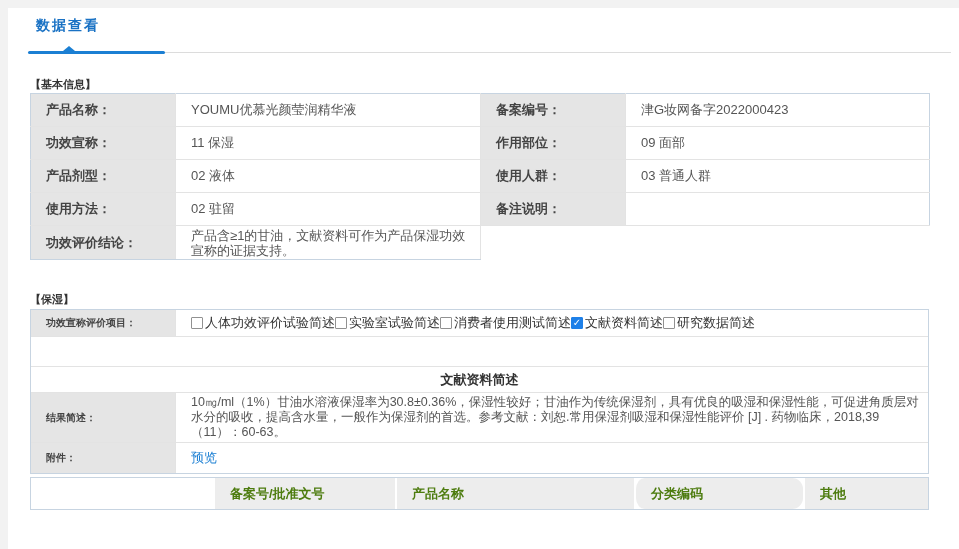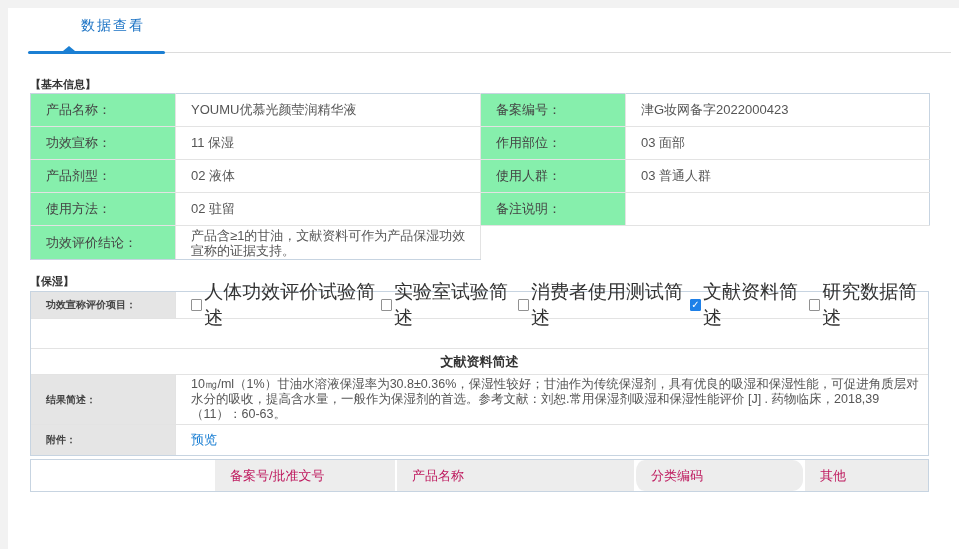--- a/index.html
+++ b/index.html
@@ -2,40 +2,40 @@
 <html><head>
 <meta charset="utf-8">
 <style>
   * { margin:0; padding:0; box-sizing:border-box; }
   html,body { width:959px; height:549px; background:#f2f2f2; overflow:hidden;
               font-family:"Liberation Sans","DejaVu Sans",sans-serif; }
   .content { position:absolute; left:8px; top:8px; width:951px; height:541px; background:#fff; }
 
   
   .tabbar { padding-top:7px; }
-  .tab-label { display:inline-block; margin-left:73px; font-size:14px; line-height:20px;
-               font-weight:normal; color:#1a72c4; letter-spacing:2px; cursor:pointer; }
+  .tab-label { display:inline-block; margin-left:28px; font-size:14px; line-height:20px;
+               font-weight:bold; color:#1a72c4; letter-spacing:2px; cursor:pointer; }
   .tab-line { position:relative; margin-top:16px; height:3px; margin-right:8px; }
   .tab-line .gray { position:absolute; left:20px; right:0; top:1px; height:1px; background:#dcdcdc; }
   .tab-line .blue { position:absolute; left:20px; top:0; width:137px; height:3px;
                     background:#1b7fd3; border-radius:2px; }
   .tab-line .tri  { position:absolute; left:55px; bottom:3px; width:0; height:0;
                     border-left:6px solid transparent; border-right:6px solid transparent;
                     border-bottom:5px solid #1b7fd3; }
 
   
   .sec-title { margin:0 0 0 22px; font-size:11px; font-weight:bold; color:#333; line-height:14px; }
-  .t1 { margin-top:23px; } .t2 { margin-top:14px; } .t3 { margin-top:12px; }
+  .t1 { margin-top:23px; } .t2 { margin-top:32px; } .t3 { margin-top:12px; }
 
   
   table.info { margin:2px 0 0 22px; width:899px; border-collapse:collapse; table-layout:fixed;
                border-top:1px solid #c7d4e1; border-left:1px solid #c7d4e1; }
   table.info th, table.info td { border-right:1px solid #e3e3e3; border-bottom:1px solid #e3e3e3;
                font-size:13px; padding:0 10px 0 15px; text-align:left; vertical-align:middle; }
-  table.info th { background:#86efac; color:#444; font-weight:normal; }
+  table.info th { background:#e5e5e5; color:#444; font-weight:bold; }
   table.info td { color:#555; }
   table.info tr { height:33px; }
   table.info tr.tall { height:34px; }
   table.info td:last-child { border-right-color:#c7d4e1; }
   table.info tr.tall th, table.info tr.tall td { border-bottom-color:#c7d4e1; }
   table.info td.blank { border:none; background:#fff; }
   .wrap2 { line-height:15px; display:inline-block; }
 
   
   .m-table { margin:3px 0 0 22px; width:899px; border:1px solid #c7d4e1; }
@@ -54,26 +54,26 @@
                        align-items:center; }
   .m-attach { height:30px; }
   .link { color:#1b7fd3; cursor:pointer; text-decoration:none; font-size:13px; }
 
   
   .cb-item { display:inline-flex; align-items:center; }
   .cb-box { width:12px; height:12px; border:1px solid #919191; background:#fff; margin-right:2px;
             display:inline-flex; align-items:center; justify-content:center; cursor:pointer;
             font-size:10px; line-height:10px; border-radius:1px; }
   .cb-box.checked { background:#1e80e8; border-color:#1e80e8; color:#fff; font-weight:bold; }
-  .cb-label { font-size:19px; color:#333; }
+  .cb-label { font-size:13px; color:#333; }
 
   
   .e-table { margin:3px 0 0 22px; width:899px; border:1px solid #c7d4e1; display:flex; height:33px; }
   .e-cell { background:#ededed; border-left:2px solid #fff; display:flex; align-items:center;
-            padding-left:15px; font-size:13px; font-weight:normal; color:#be185d; }
+            padding-left:15px; font-size:13px; font-weight:bold; color:#4d7c0f; }
   .e-cell.first { background:#fff; border-left:none; }
   .e-c0 { width:182px; } .e-c1 { width:182px; } .e-c2 { width:239px; }
   .e-c3 { width:169px;border-radius:11px; } .e-c4 { flex:1; }
 </style>
 </head>
 <body>
 
 <div class="content">
 
   <div class="tabbar">
@@ -98,21 +98,21 @@
         <tr>
       <th>产品名称：</th>
       <td>YOUMU优慕光颜莹润精华液</td>
       <th>备案编号：</th>
       <td>津G妆网备字2022000423</td>
     </tr>
     <tr>
       <th>功效宣称：</th>
       <td>11 保湿</td>
       <th>作用部位：</th>
-      <td>03 面部</td>
+      <td>09 面部</td>
     </tr>
     <tr>
       <th>产品剂型：</th>
       <td>02 液体</td>
       <th>使用人群：</th>
       <td>03 普通人群</td>
     </tr>
     <tr>
       <th>使用方法：</th>
       <td>02 驻留</td>

